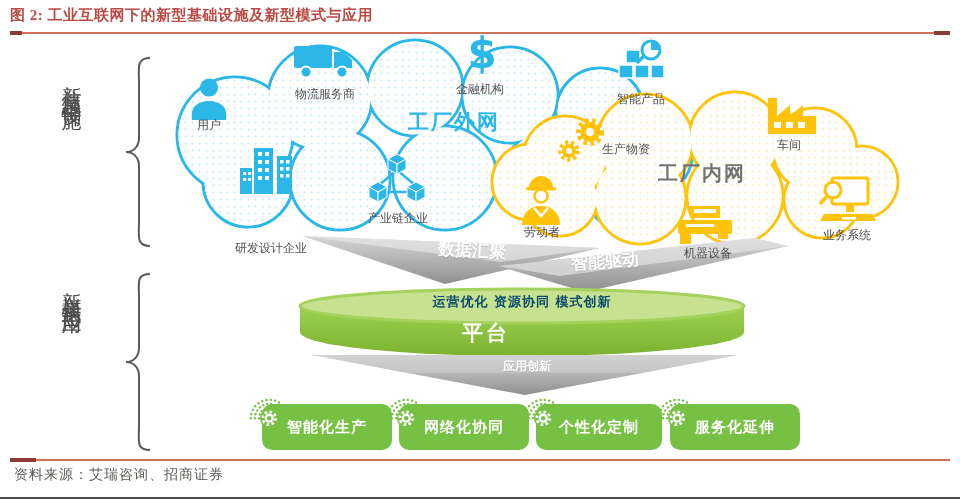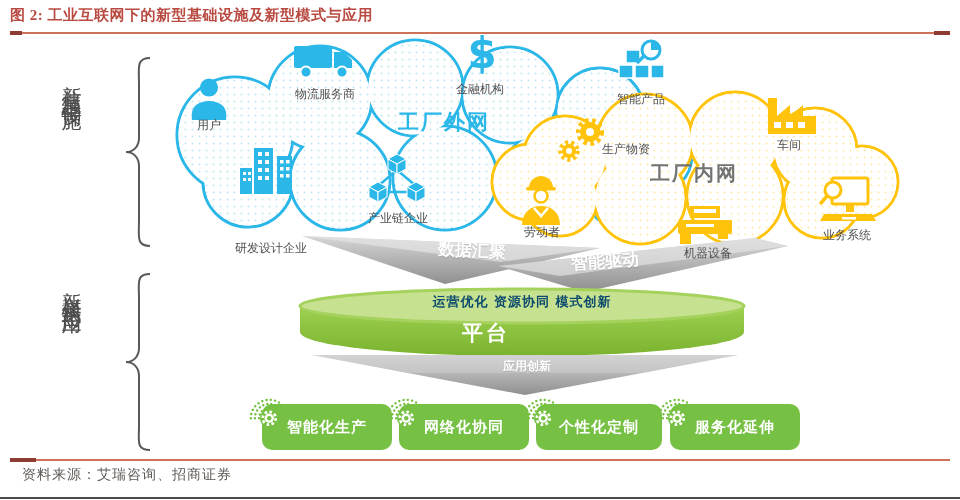--- a/index.html
+++ b/index.html
@@ -12,21 +12,21 @@
     font-family:"Liberation Serif","DejaVu Serif",serif;
     font-weight:bold;font-size:15px;color:#b94a41;letter-spacing:.5px;
   }
   .rule{height:0;border-top:2px solid #cf7058;}
   .rule-cap{background:#8e3b33;height:4px;}
   .side-label{
     writing-mode:vertical-rl;text-orientation:upright;
     font-size:20px;color:#4d4d4d;letter-spacing:4px;line-height:1;
     font-weight:500;
   }
-  .cloud-title{font-weight:bold;font-size:21px;letter-spacing:2px;text-align:left;}
+  .cloud-title{font-weight:bold;font-size:21px;letter-spacing:2px;text-align:center;}
   .lbl{font-size:12px;color:#4f4f4f;text-align:center;white-space:nowrap;font-weight:500;}
   .flow-lbl{font-size:17px;font-weight:bold;color:#fff;text-align:center;white-space:nowrap;
     text-shadow:0 1px 1px rgba(0,0,0,.15);}
   .plat-cap{font-size:13px;font-weight:bold;color:#0c4a6e;text-align:center;letter-spacing:1px;}
   .plat-name{font-size:21px;font-weight:bold;color:#fff;letter-spacing:3px;}
   .app-btn{
     position:absolute;height:46px;background:#76c043;border-radius:10px;
     display:flex;align-items:center;justify-content:center;
     color:#fff;font-weight:bold;font-size:15px;letter-spacing:1px;
   }
@@ -371,16 +371,16 @@
         <circle cx="17" cy="30" r="7" fill="none" stroke="#fff" stroke-width="3" stroke-dasharray="2.8 2.6"></circle>
         <circle cx="17" cy="30" r="5" fill="#fff"></circle>
         <circle cx="17" cy="30" r="2.4" fill="#76c043"></circle>
       </svg>
     </span>
     <span>服务化延伸</span>
   </div>
 
   <div class="abs rule" style="left:10px;top:459px;width:940px;border-top-color:#cf7058;"></div>
   <div class="abs rule-cap" style="left:10px;top:458px;width:26px;height:3.5px;"></div>
-  <div class="abs src-line" style="left:14px;top:466px;margin-left:8px;">资料来源：艾瑞咨询、招商证券</div>
+  <div class="abs src-line" style="left:14px;top:466px;">资料来源：艾瑞咨询、招商证券</div>
   <div class="abs" style="left:0;top:497px;width:960px;height:2px;background:#4a4a4a;"></div>
 
 </div>
 
 </body></html>

